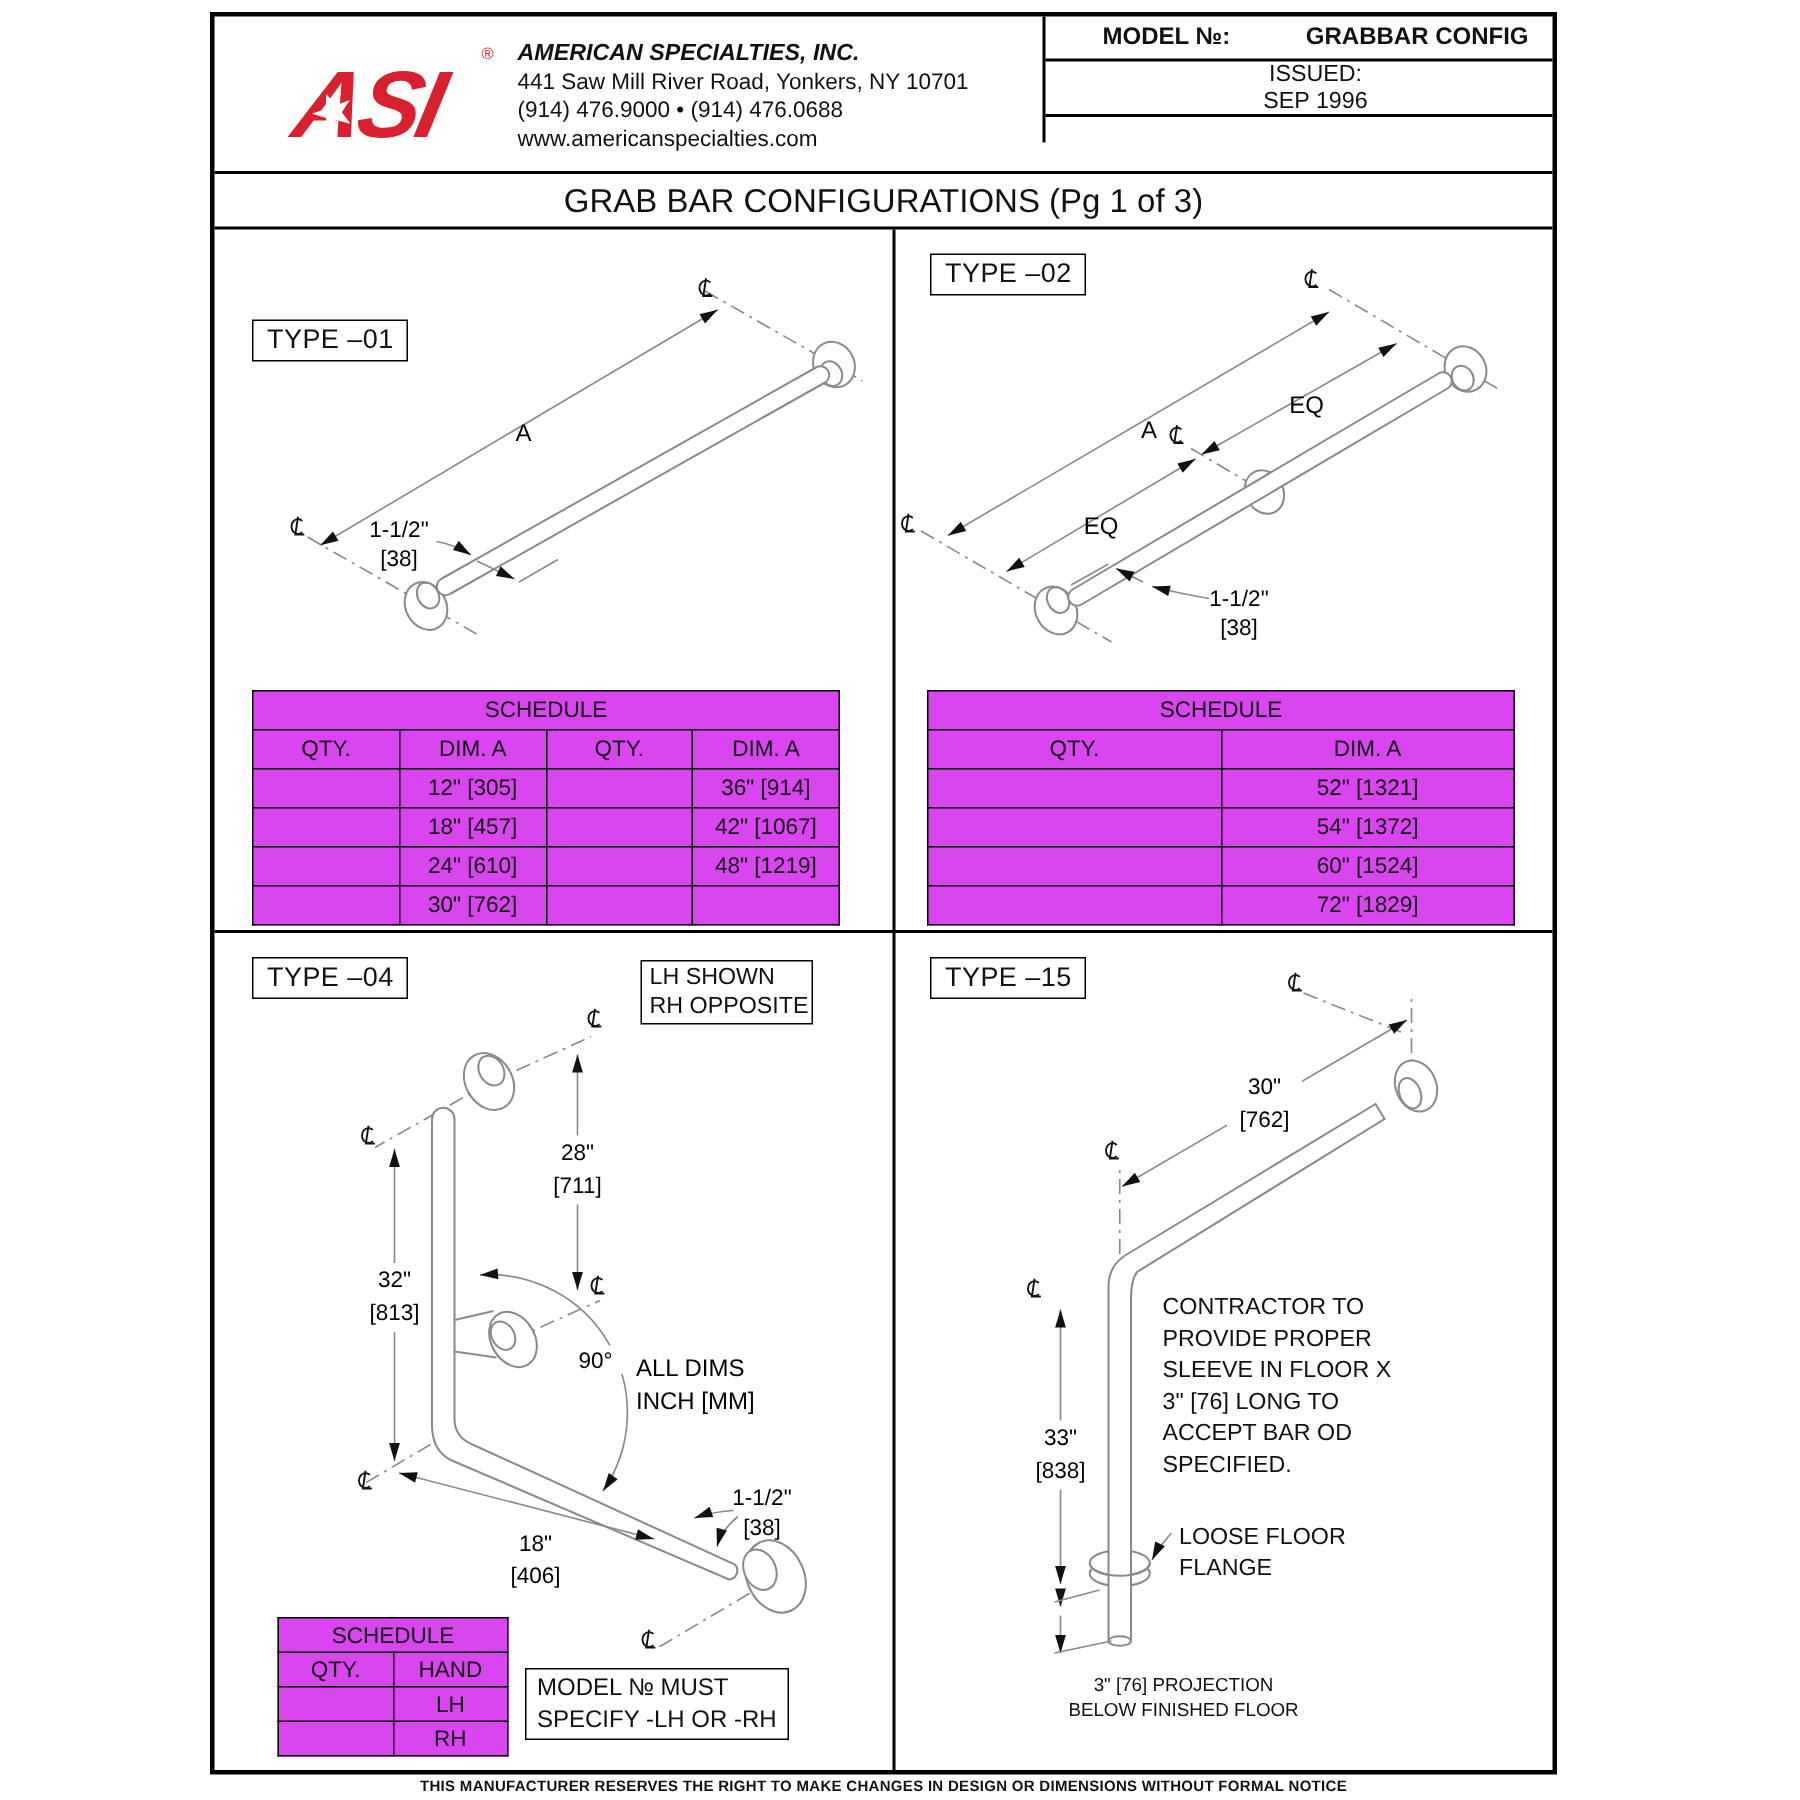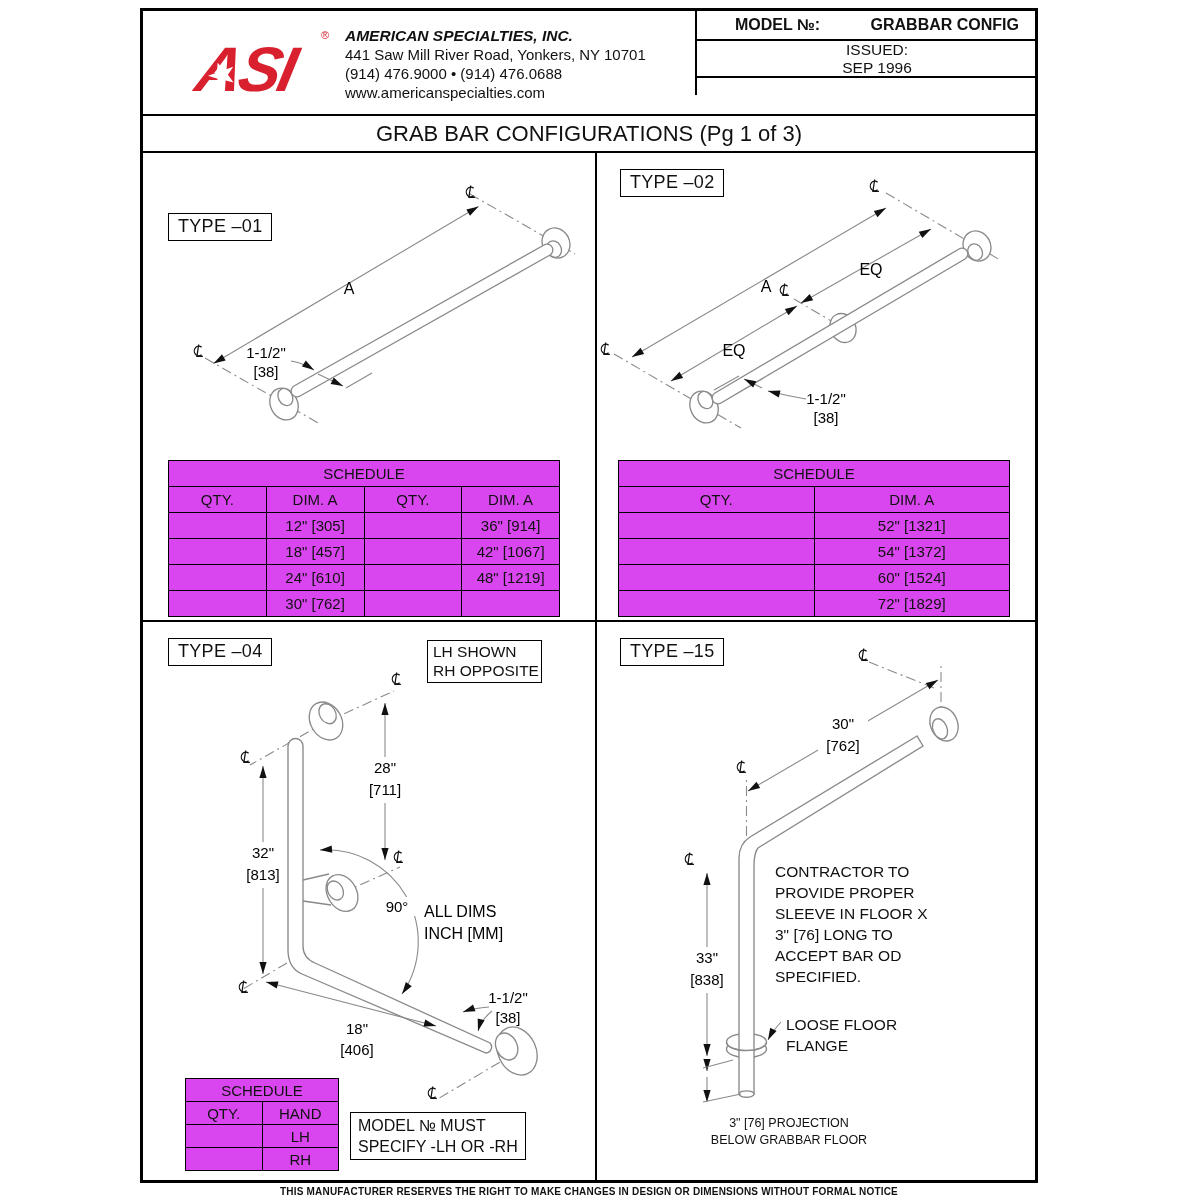--- a/index.html
+++ b/index.html
@@ -419,21 +419,21 @@
           <div>3" [76] LONG TO</div>
           <div>ACCEPT BAR OD</div>
           <div>SPECIFIED.</div>
         </div>
         <div class="txtblock" style="left:189px;top:392px;">
           <div>LOOSE FLOOR</div>
           <div>FLANGE</div>
         </div>
         <div class="txtblock proj" style="left:97px;top:493px;width:190px;">
           <div>3" [76] PROJECTION</div>
-          <div>BELOW GRABBAR FLOOR</div>
+          <div>BELOW FINISHED FLOOR</div>
         </div>
       </div>
 
     </div>
   </div>
 
   <div class="footer">THIS MANUFACTURER RESERVES THE RIGHT TO MAKE CHANGES IN DESIGN OR DIMENSIONS WITHOUT FORMAL NOTICE</div>
 </div>
 
 </body></html>

